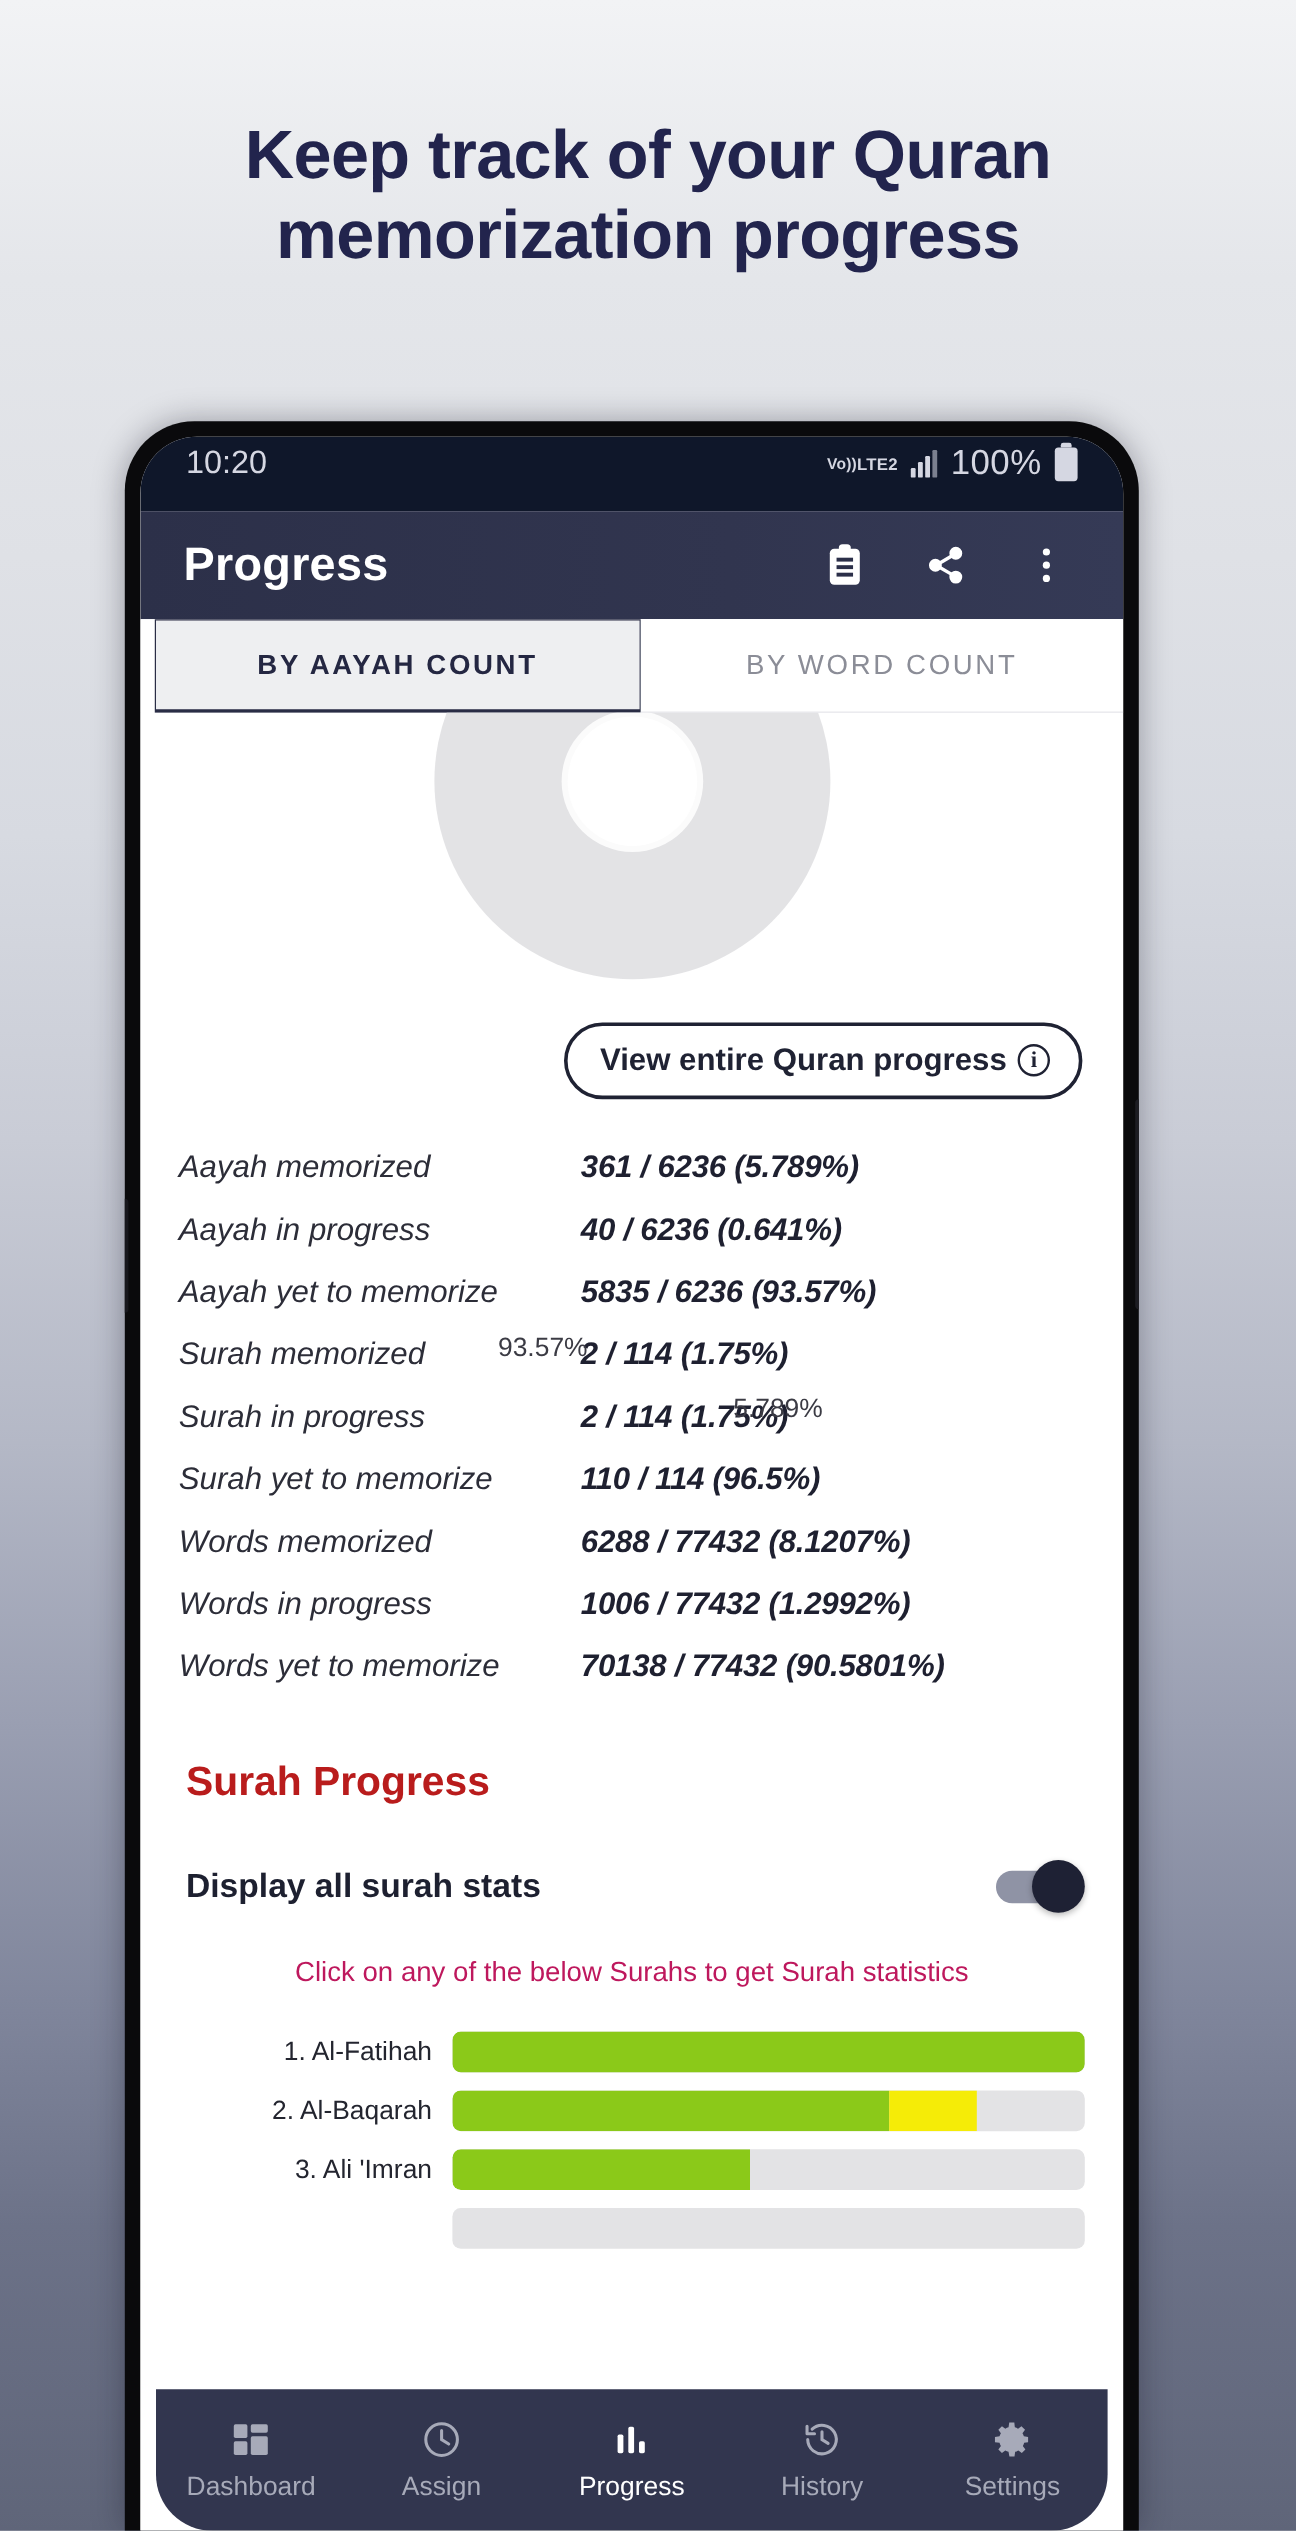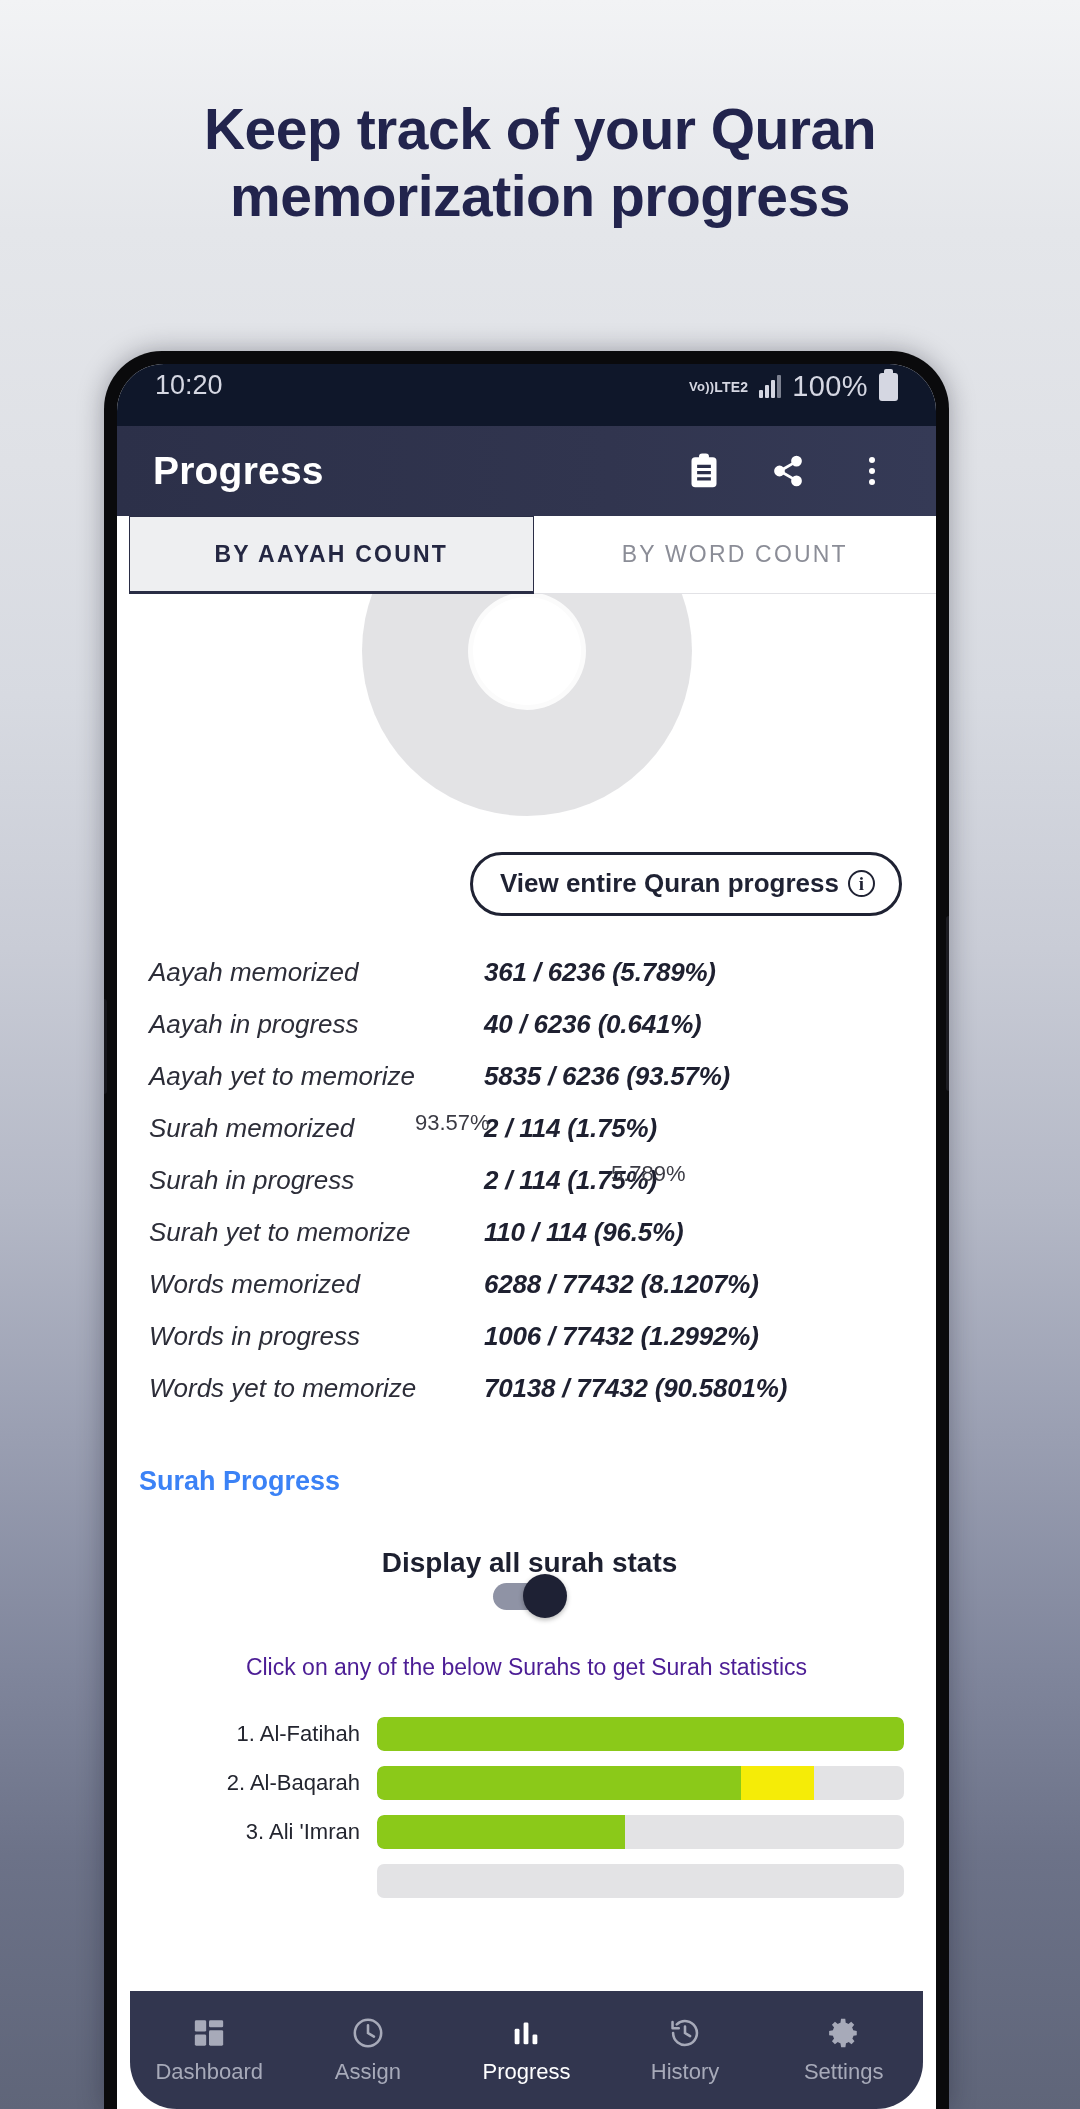--- a/index.html
+++ b/index.html
@@ -125,30 +125,30 @@
     font-size:19px; font-weight:700; font-family:"Liberation Serif", serif;
   }
 
   
   .stats{ margin-top:30px; padding:0 32px 0 32px; }
   .stat{ display:flex; align-items:center; height:52px;font-style:italic; }
   .stat .k{ width:335px; font-size:26px; color:#2c2d38; }
   .stat .v{ font-size:26px; font-weight:700; color:#1e2030; letter-spacing:-.2px; }
 
   
-  .sp-title{ margin:52px 0 0 22px; font-size:27px; font-weight:700; color:#3b82f6; }
-  .toggle-row{ display:flex; align-items:center; padding:0 32px 0 38px; margin-top:50px;flex-direction:column; }
+  .sp-title{ margin:52px 0 0 38px; font-size:34px; font-weight:700; color:#b91c1c; }
+  .toggle-row{ display:flex; align-items:center; padding:0 32px 0 38px; margin-top:50px; }
   .toggle-row .lab{ flex:1; font-size:28px; font-weight:700; color:#1d2030; }
   .switch{ position:relative; width:74px; height:34px; }
   .switch .track{ position:absolute; left:0; top:4px; width:66px; height:27px;
                   border-radius:14px; background:#8f93a5; }
   .switch .knob{ position:absolute; right:0; top:0; width:44px; height:44px;
                  margin-top:-5px; border-radius:50%; background:#1e2134;
                  box-shadow:0 2px 5px rgba(0,0,0,.28); }
-  .hint{ text-align:center; color:#4c1d95; font-size:23px; margin-top:41px; }
+  .hint{ text-align:center; color:#be185d; font-size:23px; margin-top:41px; }
 
   
   .bars-list{ margin-top:28px; padding:0 32px 0 0; }
   .brow{ display:flex; align-items:center; height:49px; }
   .brow .name{ width:260px; text-align:right; padding-right:17px;
                font-size:22px; color:#23252f; }
   .bar{ flex:1; height:34px; border-radius:7px; background:#e3e3e5; overflow:hidden; display:flex; }
   .bar .seg-g{ background:#8bc919; height:100%; border-radius:7px 0 0 7px; }
   .bar .seg-y{ background:#f5ec07; height:100%; }
   .bar .seg-g.full{ border-radius:7px; }

